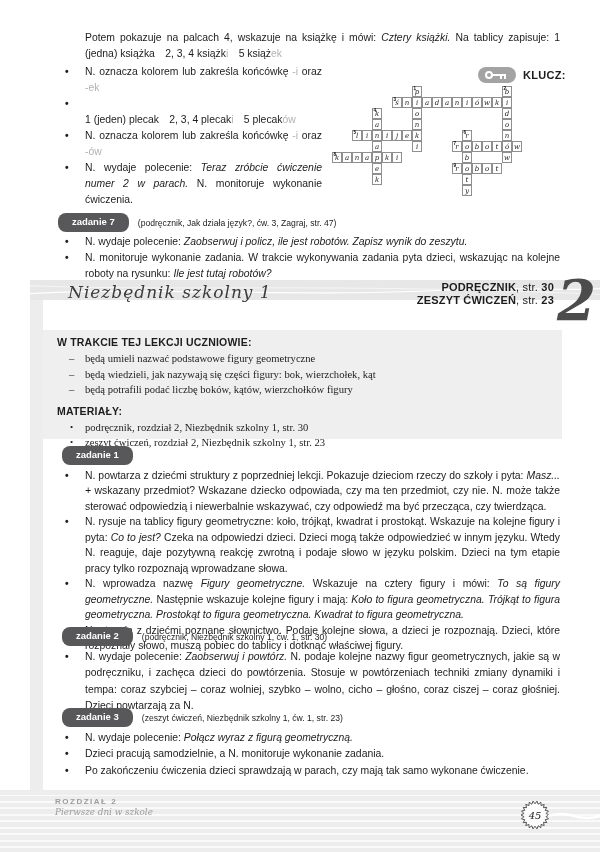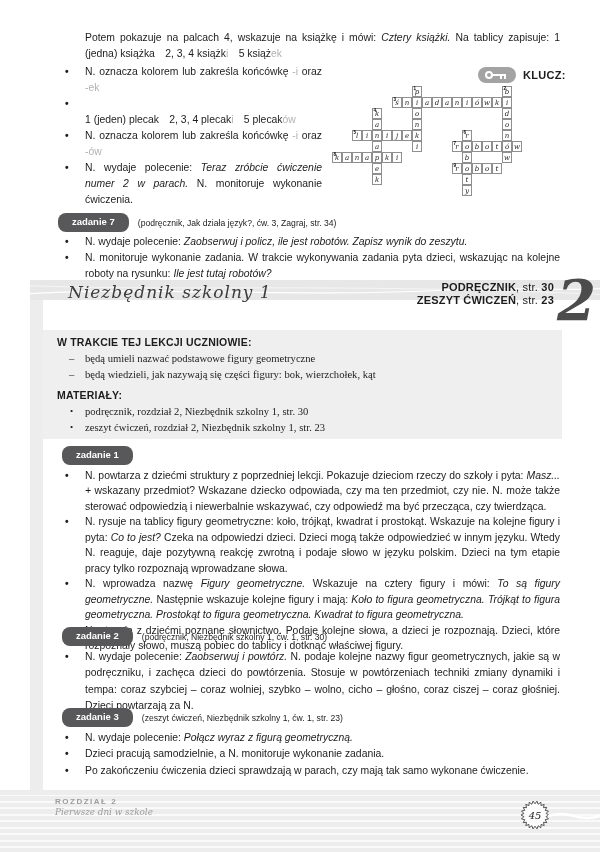--- a/index.html
+++ b/index.html
@@ -146,21 +146,21 @@
 
     <ul class="bl">
         <li><span>N. oznacza kolorem lub zakreśla końcówkę </span><span class="gr">-i</span><span> oraz </span><span class="gr">-ek</span></li>
         <li><br><span>1 (jeden) plecak  2, 3, 4 plecak</span><span class="gr">i</span><span>  5 plecak</span><span class="gr">ów</span></li>
         <li><span>N. oznacza kolorem lub zakreśla końcówkę </span><span class="gr">-i</span><span> oraz </span><span class="gr">-ów</span></li>
         <li><span>N. wydaje polecenie: </span><span class="it">Teraz zróbcie ćwiczenie numer 2 w parach.</span><span> N. monitoruje wykonanie ćwiczenia.</span></li>
       </ul>
 
     <div class="zhead">
       <span class="pill">zadanie 7</span>
-      <span class="meta">(podręcznik, Jak działa język?, ćw. 3, Zagraj, str. 34)</span>
+      <span class="meta">(podręcznik, Jak działa język?, ćw. 3, Zagraj, str. 47)</span>
     </div>
     <ul class="bl">
         <li><span>N. wydaje polecenie: </span><span class="it">Zaobserwuj i policz, ile jest robotów. Zapisz wynik do zeszytu.</span></li>
         <li><span>N. monitoruje wykonanie zadania. W trakcie wykonywania zadania pyta dzieci, wskazując na kolejne roboty na rysunku: </span><span class="it">Ile jest tutaj robotów?</span></li>
         <li><span>N. na zakończenie pracy wydaje polecenie: </span><span class="it">Sprawdź zadanie z kolegą / koleżanką.</span></li>
       </ul>
   </div>
 
   <div id="leftbar"></div>
 
@@ -175,20 +175,21 @@
       <div><span class="bd">ZESZYT ĆWICZEŃ</span><span>, str. </span><span class="bd">23</span></div>
     </div>
     <span class="big2">2</span>
   </div>
 
   <div id="lessonbox">
     <h4>W TRAKCIE TEJ LEKCJI UCZNIOWIE:</h4>
     <ul class="dash">
         <li>będą umieli nazwać podstawowe figury geometryczne</li>
         <li>będą wiedzieli, jak nazywają się części figury: bok, wierzchołek, kąt</li>
+        <li>będą potrafili podać liczbę boków, kątów, wierzchołków figury</li>
       </ul>
     <h4>MATERIAŁY:</h4>
     <ul class="dot">
         <li>podręcznik, rozdział 2, Niezbędnik szkolny 1, str. 30</li>
         <li>zeszyt ćwiczeń, rozdział 2, Niezbędnik szkolny 1, str. 23</li>
       </ul>
   </div>
 
   <div class="zblock" id="z1">
     <div class="zhead">

